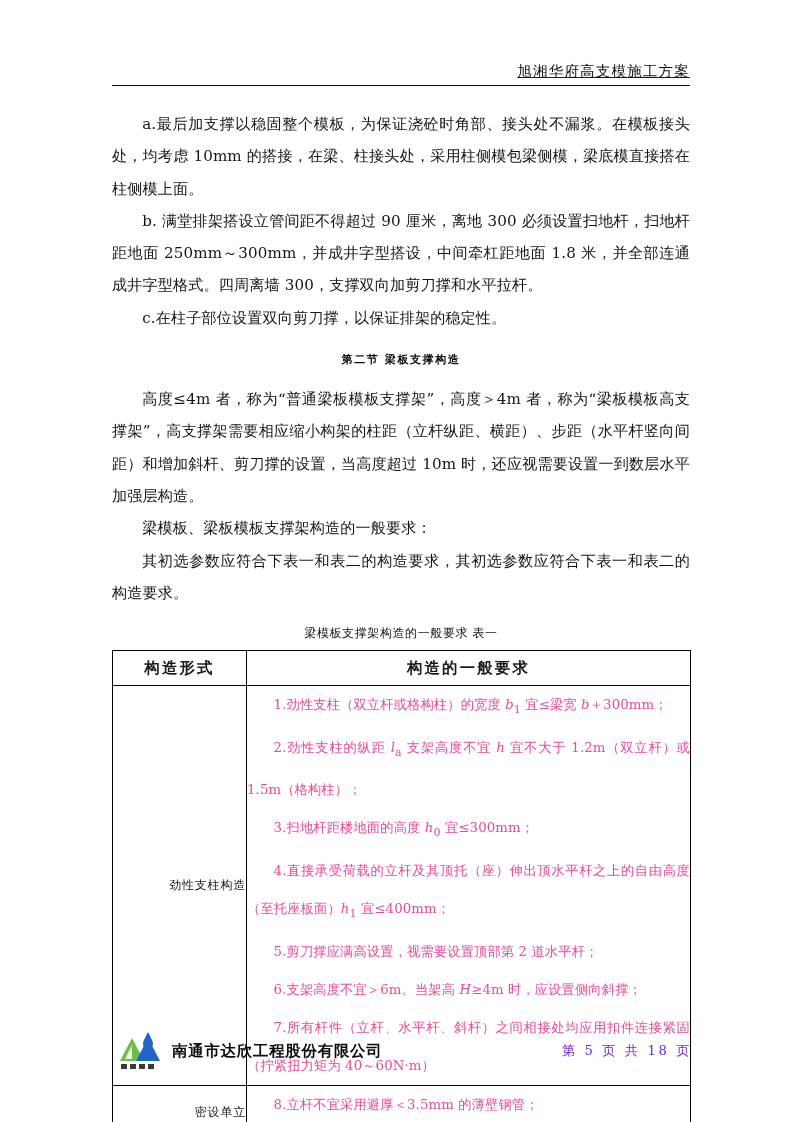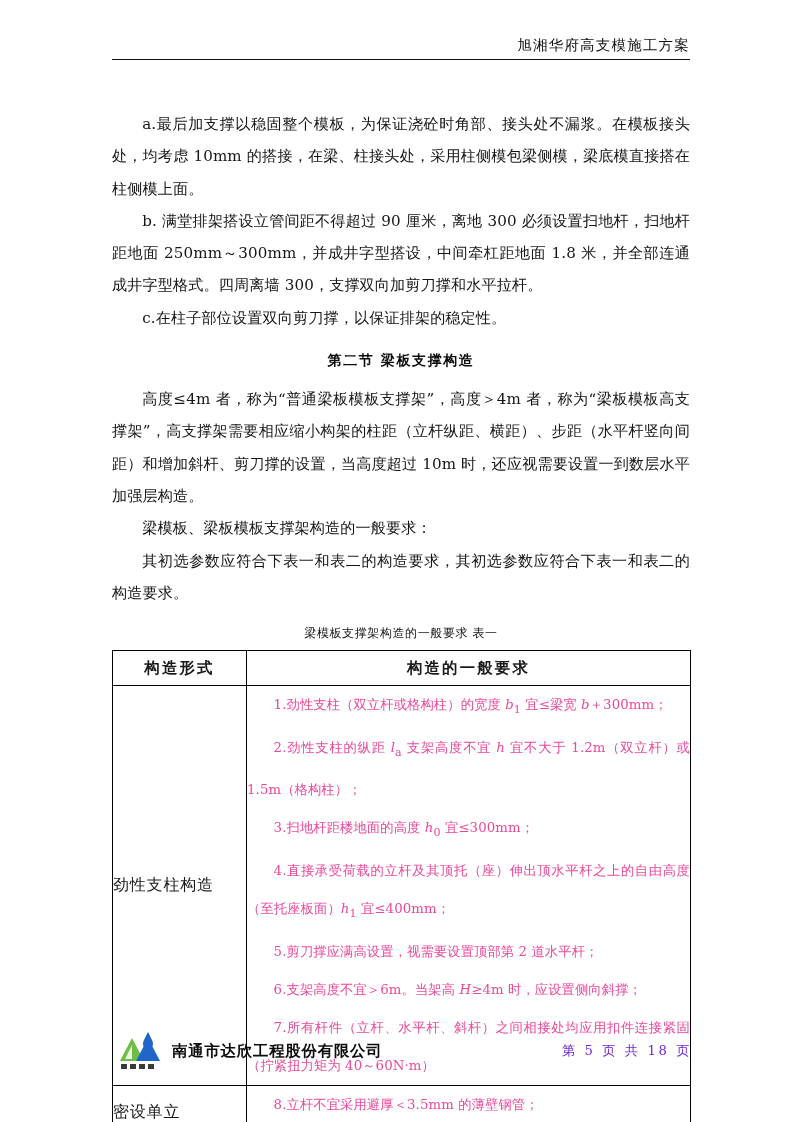--- a/index.html
+++ b/index.html
@@ -20,22 +20,23 @@
     position: absolute;
     left: 0; top: 0;
     width: 793px;
     height: 1122px;
   }
 
   
   .header {
     position: absolute;
     left: 112px;
-    top: 36px;
-    width: 578px;
+    top: 62px;
+    width: 578px;
+    text-decoration: underline;
   }
   .header-title {
     text-align: right;
     font-size: 14.5px;
     letter-spacing: 1.2px;
     color: #111;
     padding-bottom: 4px;
     white-space: nowrap;
   }
   .header-rule {
@@ -58,21 +59,21 @@
     line-height: 32.3px;
     text-align: justify;
     text-justify: inter-ideograph;
     text-indent: 2em;
     letter-spacing: 0.15px;
     color: #151515;
   }
 
   .section-heading {
     margin: 9px 0 6px 0;
-    font-size: 14px;
+    font-size: 11px;
     line-height: 34px;
     text-align: center;
     font-weight: bold;
     letter-spacing: 1.6px;
     color: #0d0d0d;
   }
 
   .table-caption {
     margin: 10px 0 3px 0;
     font-size: 12px;
@@ -100,22 +101,22 @@
     font-size: 15.4px;
     letter-spacing: 2.2px;
     text-align: center;
     height: 30px;
     padding: 2px 0;
   }
   .col-form { width: 134px; }
   .col-req  { width: 444px; }
 
   td.form-cell {
-    text-align: left;
-    font-size: 16px;
+    text-align: right;
+    font-size: 12px;
     line-height: 24px;
     letter-spacing: 0.8px;
     padding: 4px 2px;
   }
   td.req-cell {
     padding: 6px 12px 8px 10px;
     text-align: justify;
     text-justify: inter-ideograph;
   }
   .req-item {

